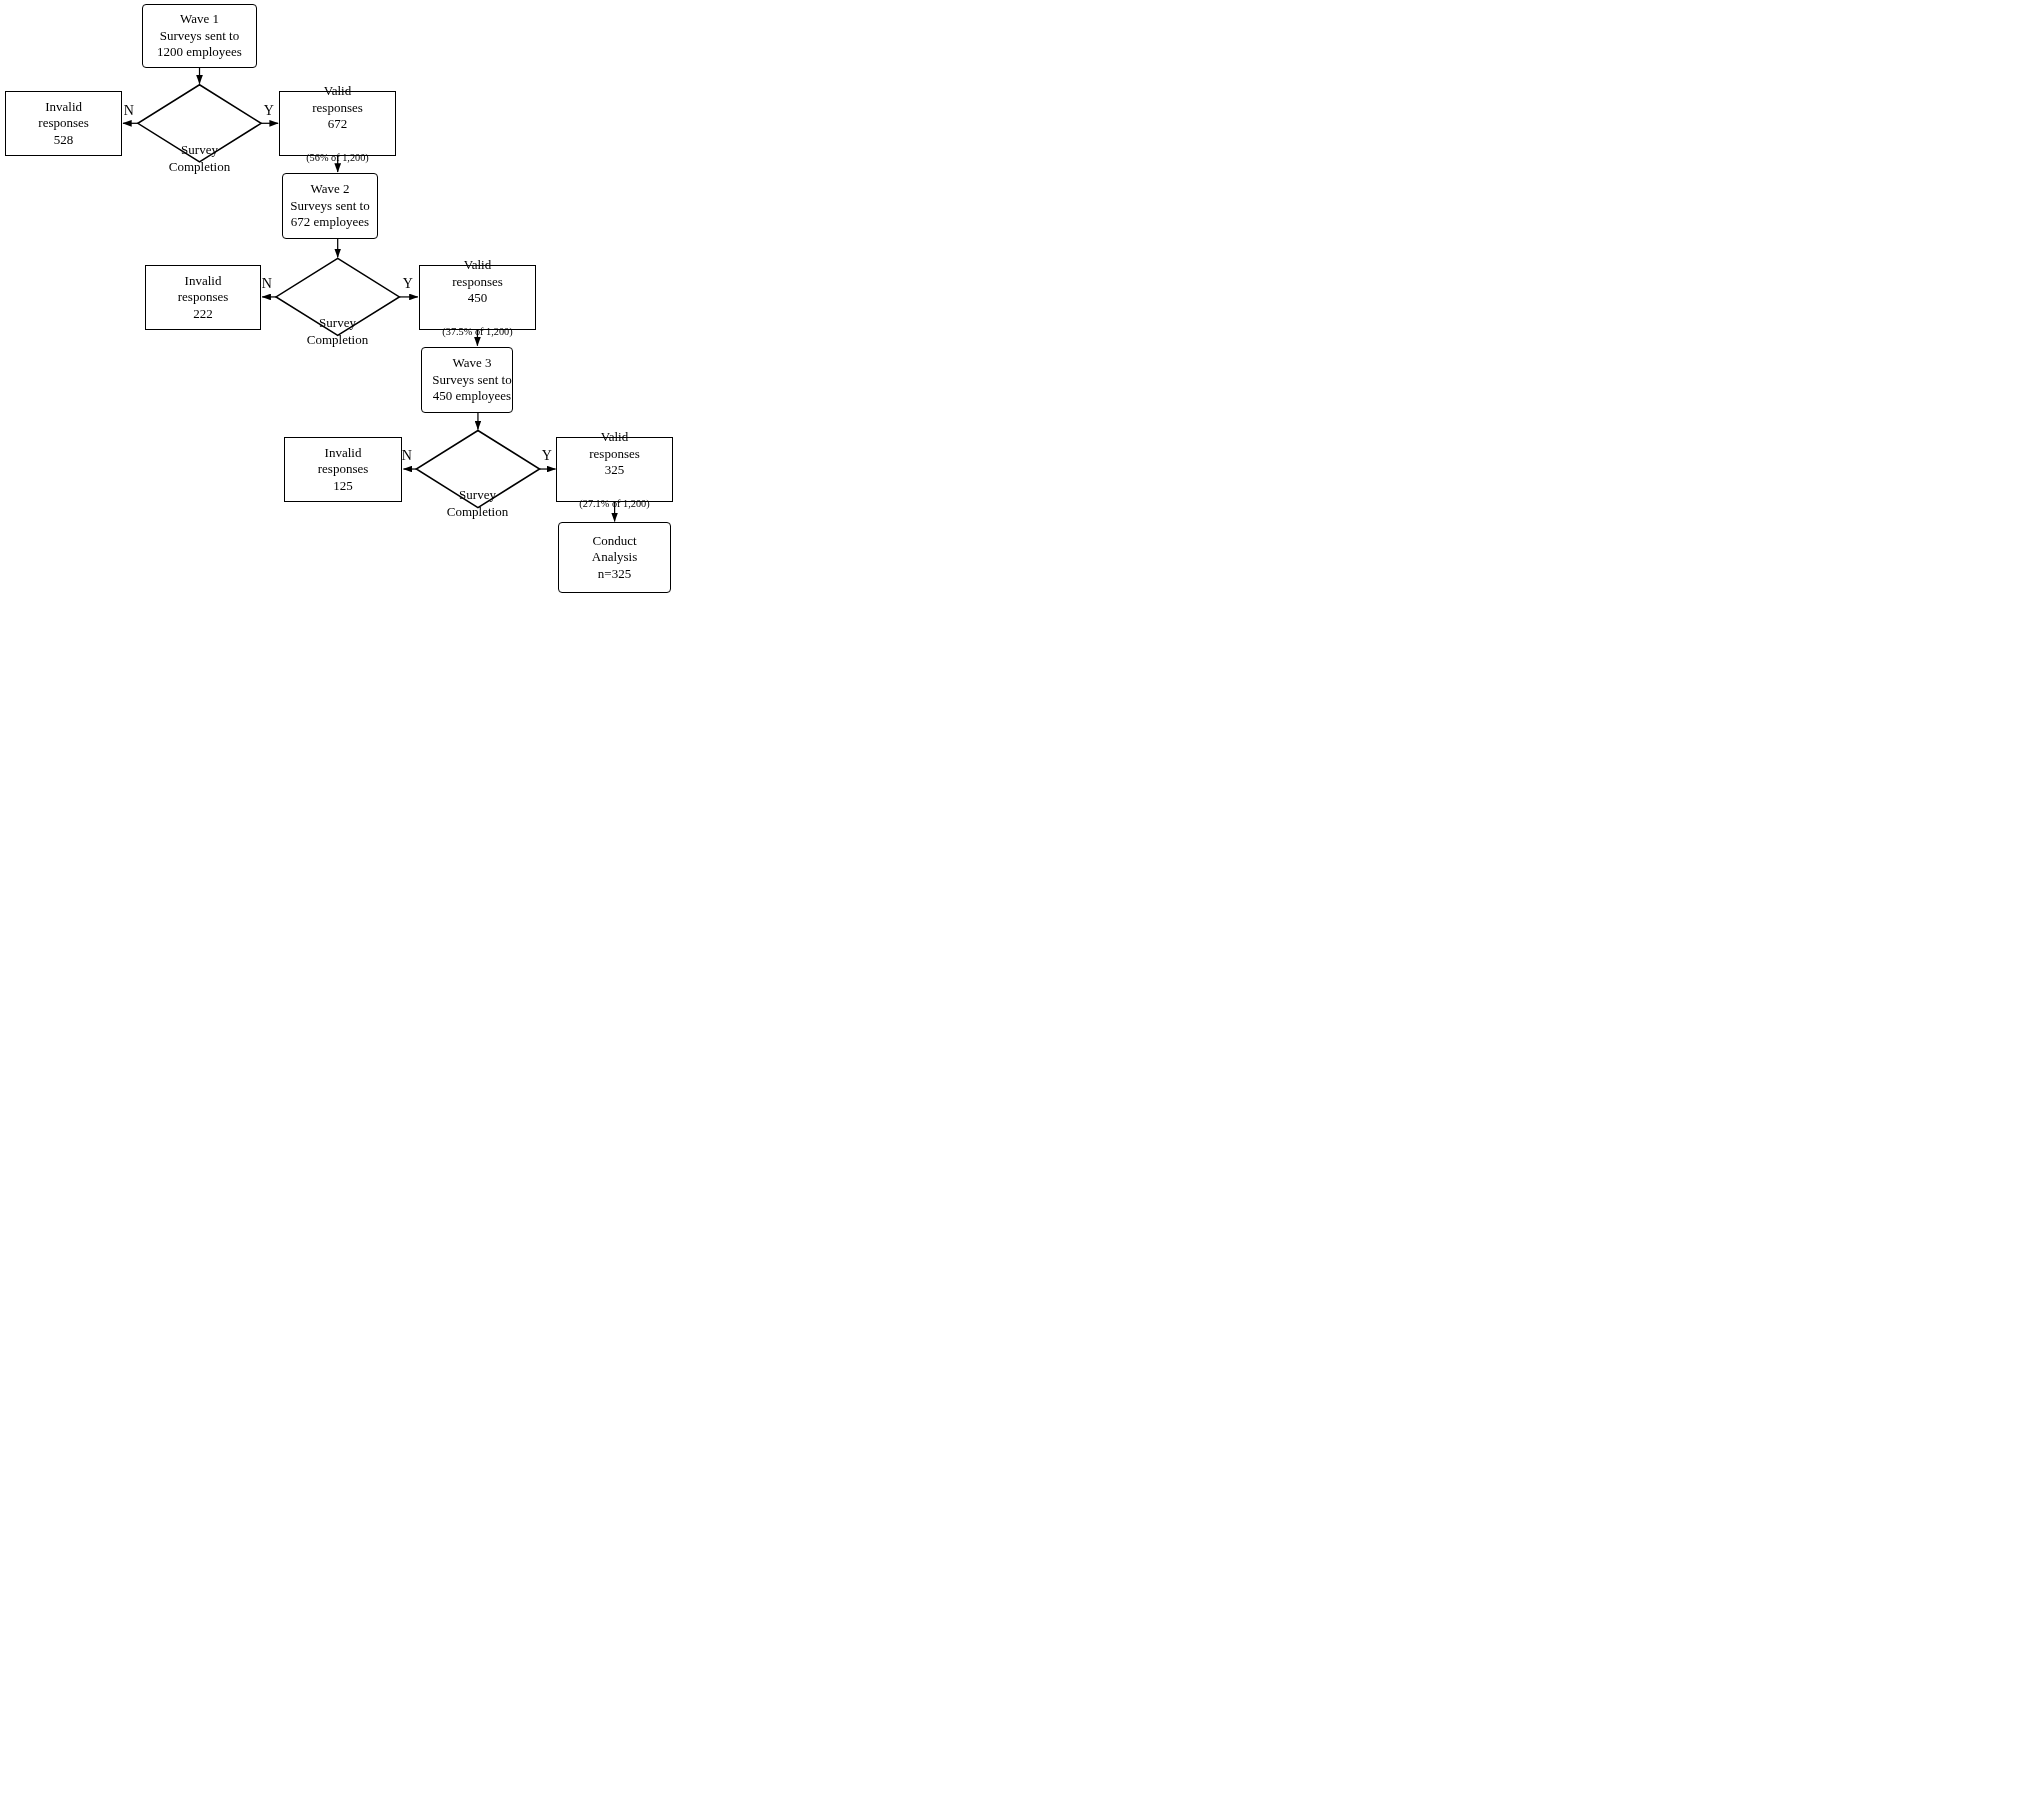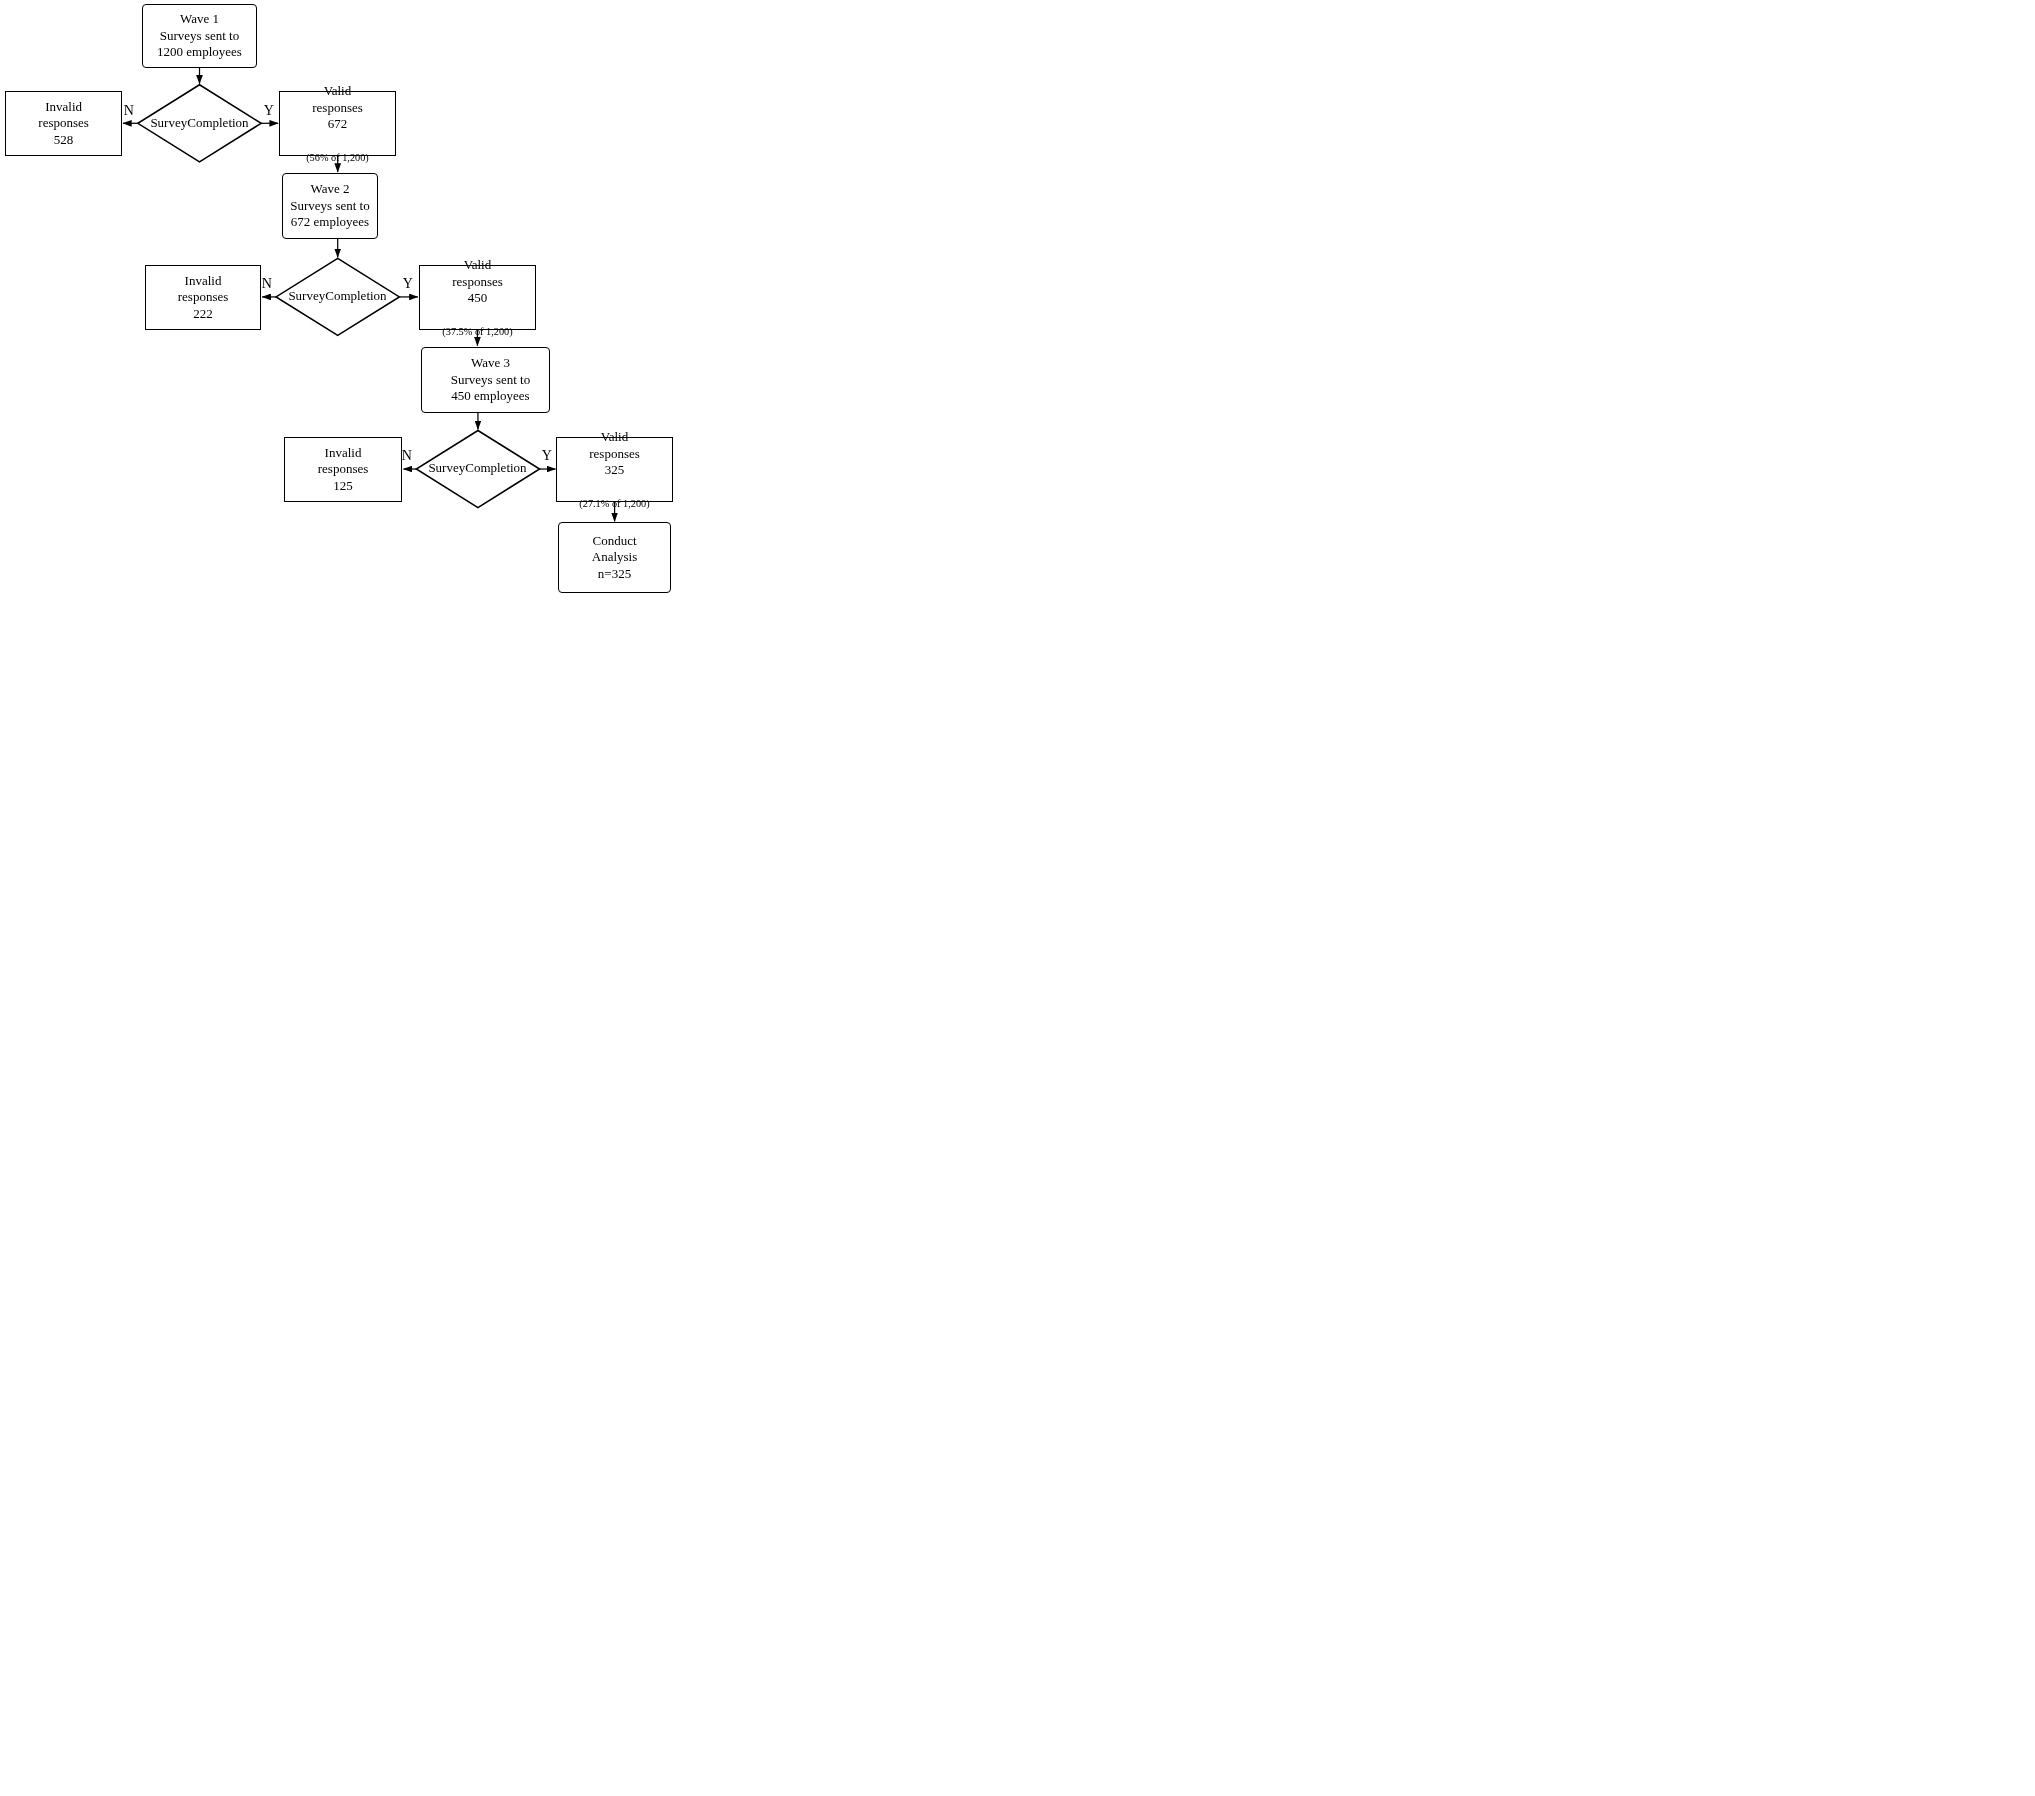--- a/index.html
+++ b/index.html
@@ -45,24 +45,26 @@
   }
   .note {
     font-size: 10.3px;
     line-height: 13px;
     white-space: nowrap;
     margin-top: 18px;
   }
   .dtext {
     position: absolute;
     display: flex;
+    flex-direction: column;
     align-items: center;
     justify-content: center;
     text-align: center;
     background: transparent;
+    margin-top: 35px;
   }
   .branch {
     position: absolute;
     width: 17.5px;
     font-size: 14px;
     line-height: 14.4px;
     text-align: center;
   }
   svg polygon.diamond {
     fill: #fff;
@@ -152,21 +154,21 @@
   <div class="branch" style="left:258px;top:277px;">N</div>
   <div class="branch" style="left:399px;top:277px;">Y</div>
 
   <div class="node" style="left:419px;top:265px;width:117px;height:65px;">
     <div class="ln">Valid</div>
     <div class="ln">responses</div>
     <div class="ln">450</div>
     <div class="note">(37.5% of 1,200)</div>
   </div>
 
-  <div class="node rounded" style="left:421px;top:347px;width:129px;height:66px;padding-left:10px;">
+  <div class="node rounded" style="left:421px;top:347px;width:92px;height:66px;padding-left:10px;">
     <div class="ln">Wave 3</div>
     <div class="ln">Surveys sent to</div>
     <div class="ln">450 employees</div>
   </div>
 
   <div class="node" style="left:284px;top:437px;width:118px;height:65px;">
     <div class="ln">Invalid</div>
     <div class="ln">responses</div>
     <div class="ln">125</div>
   </div>

